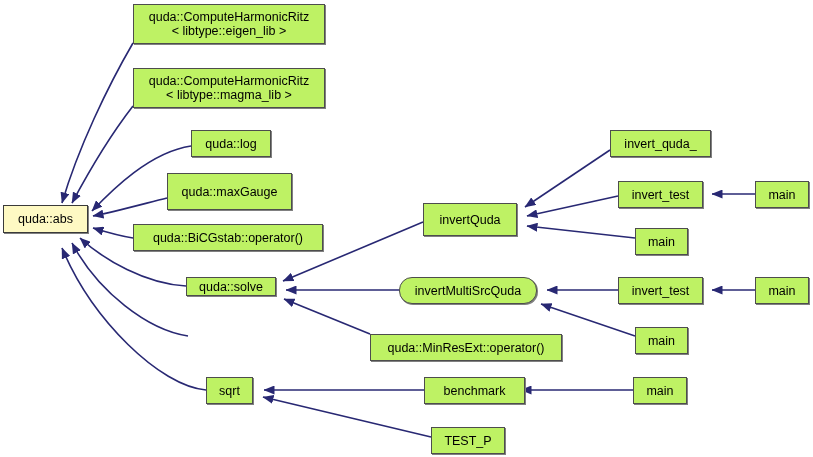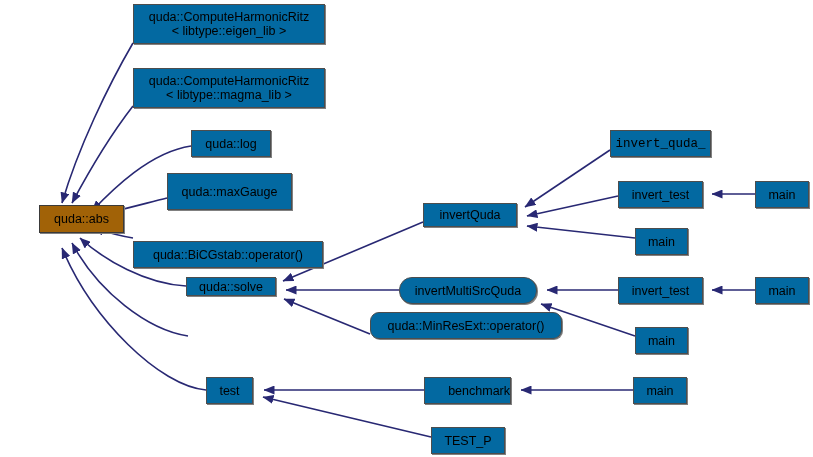--- a/index.html
+++ b/index.html
@@ -10,37 +10,36 @@
     height:457px;
     background:#ffffff;
     font-family:"Liberation Sans","DejaVu Sans",sans-serif;
     overflow:hidden;
   }
   #edges{position:absolute;left:0;top:0;width:813px;height:457px;}
   .node{
     position:absolute;
     box-sizing:border-box;
     border:1px solid #4d4d4d;
-    background:#0369a1;
+    background:#bef264;
     color:#000000;
     display:flex;
     align-items:center;
     justify-content:center;
     text-align:center;
     font-size:12.5px;
     line-height:14px;
     letter-spacing:0px;
     white-space:pre-line;
     z-index:3;
     box-shadow:1px 1px 0 0 #808080;
   }
   .node.highlight{
-    background:#a16207;
+    background:#fef9c3;
     border-color:#3a3a3a;
-    margin-left:36px;
   }
   .node span{display:block;width:100%;}
 </style>
 </head>
 <body>
 
 <div id="graph">
 
   <svg id="edges" viewBox="0 0 813 457" width="813" height="457" xmlns="http://www.w3.org/2000/svg">
     <defs>
@@ -92,38 +91,38 @@
   <div class="node" style="left:133px;top:4px;width:192px;height:40px;"><span>quda::ComputeHarmonicRitz
 &lt; libtype::eigen_lib &gt;</span></div>
 
   <div class="node" style="left:133px;top:68px;width:192px;height:40px;"><span>quda::ComputeHarmonicRitz
 &lt; libtype::magma_lib &gt;</span></div>
 
   <div class="node" style="left:191px;top:130px;width:80px;height:27px;"><span>quda::log</span></div>
 
   <div class="node" style="left:167px;top:173px;width:125px;height:37px;align-items:center;"><span>quda::maxGauge</span></div>
 
-  <div class="node" style="left:133px;top:241px;width:190px;height:27px;"><span>quda::BiCGstab::operator()</span></div>
+  <div class="node" style="left:133px;top:224px;width:190px;height:27px;"><span>quda::BiCGstab::operator()</span></div>
 
   <div class="node" style="left:186px;top:277px;width:90px;height:19px;"><span>quda::solve</span></div>
 
 
-  <div class="node" style="left:206px;top:377px;width:47px;height:27px;"><span>test</span></div>
+  <div class="node" style="left:206px;top:377px;width:47px;height:27px;"><span>sqrt</span></div>
 
-  <div class="node" style="left:423px;top:203px;width:94px;height:24px;"><span>invertQuda</span></div>
+  <div class="node" style="left:423px;top:203px;width:94px;height:33px;"><span>invertQuda</span></div>
 
   <div class="node" style="left:399px;top:277px;width:138px;height:27px;border-radius:13px;"><span>invertMultiSrcQuda</span></div>
 
-  <div class="node" style="left:370px;top:312px;width:192px;height:27px;border-radius:9px;"><span>quda::MinResExt::operator()</span></div>
+  <div class="node" style="left:370px;top:334px;width:192px;height:27px;"><span>quda::MinResExt::operator()</span></div>
 
-  <div class="node" style="left:424px;top:377px;width:87px;height:27px;text-align:right;"><span>benchmark</span></div>
+  <div class="node" style="left:424px;top:377px;width:101px;height:27px;"><span>benchmark</span></div>
 
   <div class="node" style="left:431px;top:427px;width:74px;height:27px;"><span>TEST_P</span></div>
 
-  <div class="node" style="left:610px;top:130px;width:101px;height:27px;font-family:Liberation Mono, monospace;"><span>invert_quda_</span></div>
+  <div class="node" style="left:610px;top:130px;width:101px;height:27px;"><span>invert_quda_</span></div>
 
   <div class="node" style="left:618px;top:181px;width:85px;height:27px;"><span>invert_test</span></div>
 
   <div class="node" style="left:635px;top:228px;width:53px;height:27px;"><span>main</span></div>
 
   <div class="node" style="left:618px;top:277px;width:85px;height:27px;"><span>invert_test</span></div>
 
   <div class="node" style="left:635px;top:327px;width:53px;height:27px;"><span>main</span></div>
 
   <div class="node" style="left:633px;top:377px;width:54px;height:27px;"><span>main</span></div>

